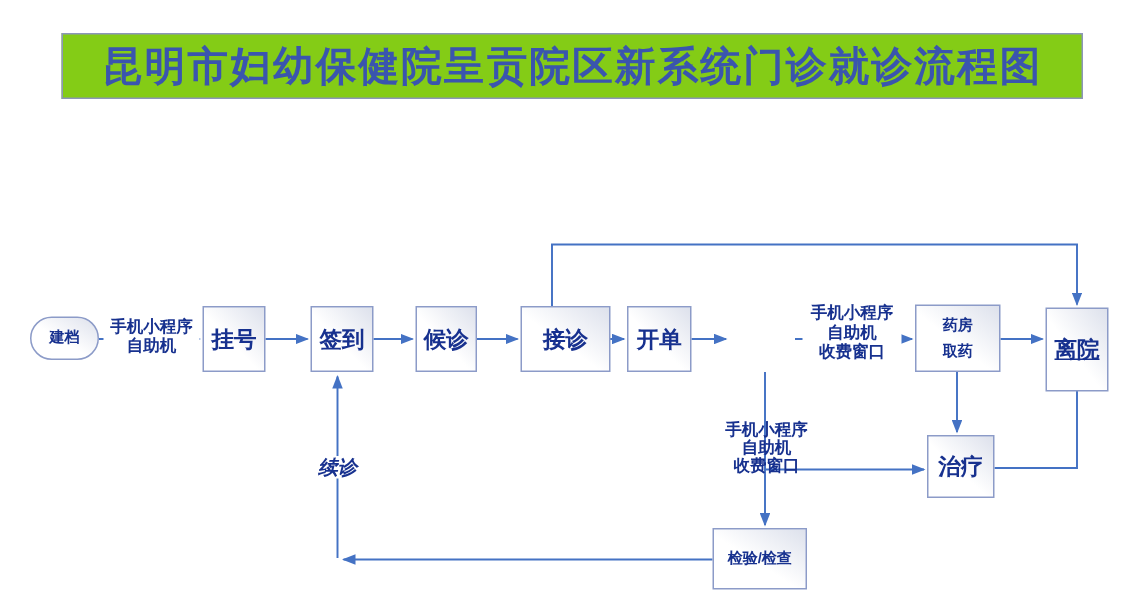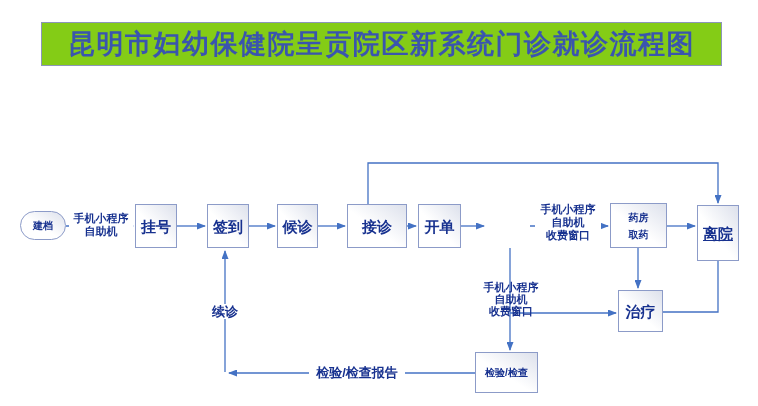--- a/index.html
+++ b/index.html
@@ -22,21 +22,21 @@
     display:flex;align-items:center;justify-content:center;text-align:center;
     white-space:pre-line;line-height:17px;
   }
   .node.oval{border-radius:15px;font-size:10px;}
   .node.small-text{font-size:10px;}
   .edge-label{
     position:absolute;z-index:3;color:#17318F;font-weight:bold;
     font-size:11px;line-height:13px;text-align:center;white-space:pre-line;
   }
   .edge-label.on-white{background:#ffffff;}
-  .edge-label.mid{font-size:13px;line-height:15px;}
+  .edge-label.mid{font-size:13px;line-height:15px;font-style:italic;}
 </style>
 </head>
 <body>
 
 <div class="stage">
 
   <div class="title-box">昆明市妇幼保健院呈贡院区新系统门诊就诊流程图</div>
 
   <svg class="connectors" width="758" height="406" viewBox="0 0 758 406">
     <defs>
@@ -85,15 +85,14 @@
 
   <div class="edge-label on-white" style="left:69px;top:212px;width:64px;">手机小程序
 自助机</div>
   <div class="edge-label on-white" style="left:535px;top:203px;width:66px;">手机小程序
 自助机
 收费窗口</div>
   <div class="edge-label" style="left:481px;top:281px;width:60px;line-height:12px;">手机小程序
 自助机
 收费窗口</div>
   <div class="edge-label on-white mid" style="left:200px;top:304px;width:50px;">续诊</div>
-  <div class="edge-label on-white mid" style="left:309px;top:365px;width:96px;">检验/检查报告</div>
 
 </div>
 
 </body></html>

